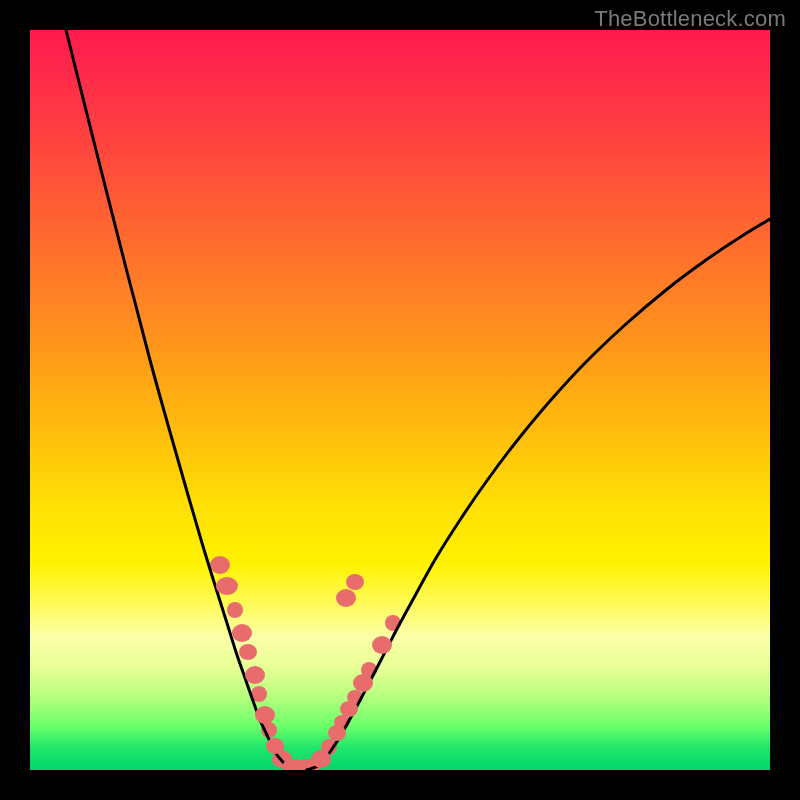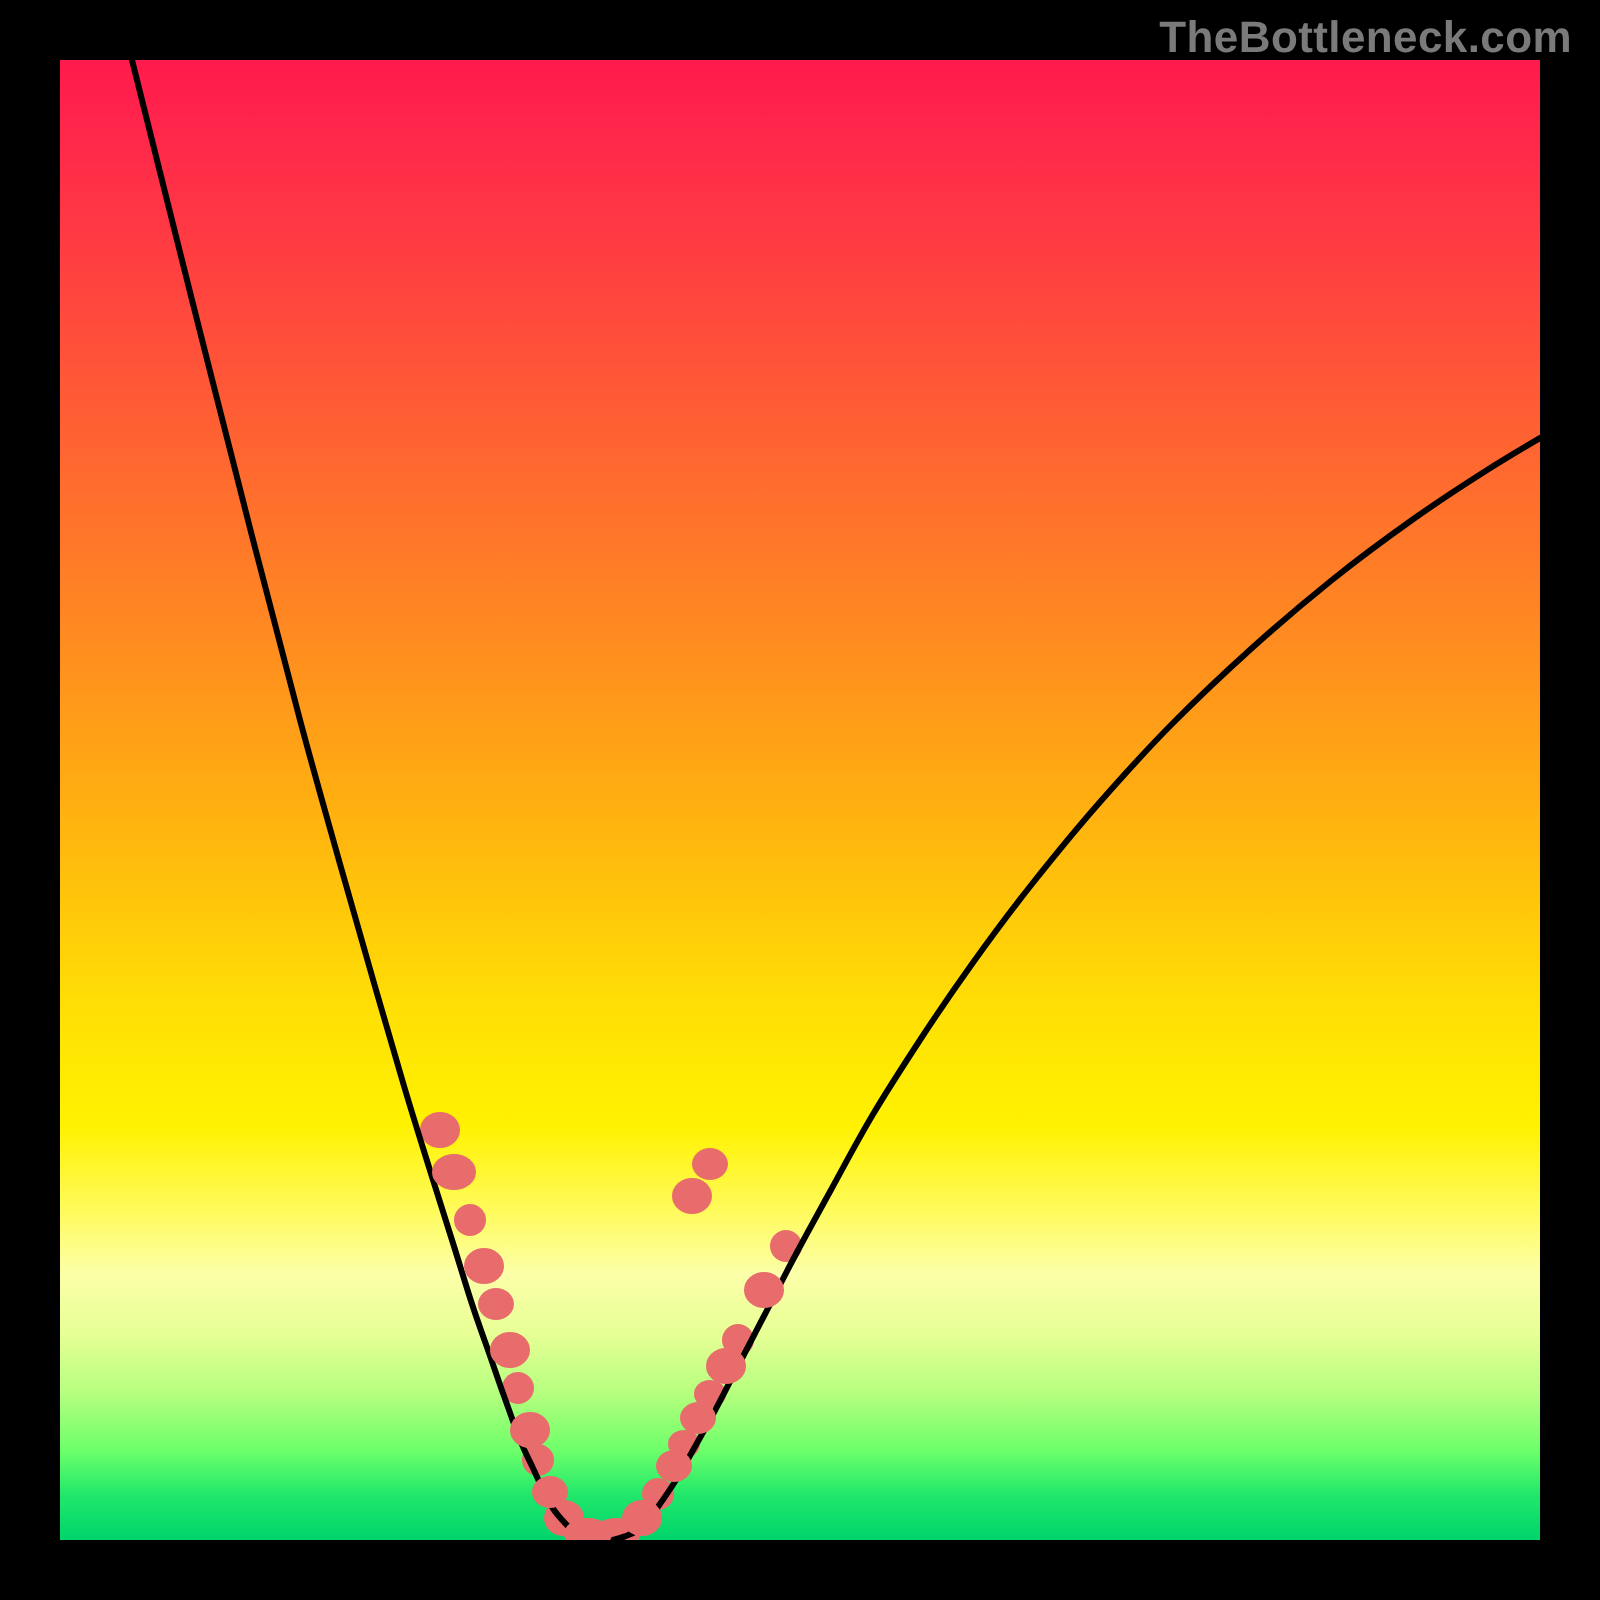--- a/index.html
+++ b/index.html
@@ -47,21 +47,21 @@
       #20e76a 97%,
       #00d46c 100%
     );
   }
   .watermark {
     position: absolute;
     top: 6px;
     right: 14px;
     color: #7a7a7a;
     font-size: 22px;
-    font-weight: 700;
+    font-weight: 400;
     letter-spacing: 0.2px;
     user-select: none;
   }
   svg.curve {
     position: absolute;
     left: 0; top: 0;
     width: 740px;
     height: 740px;
     overflow: visible;
   }

